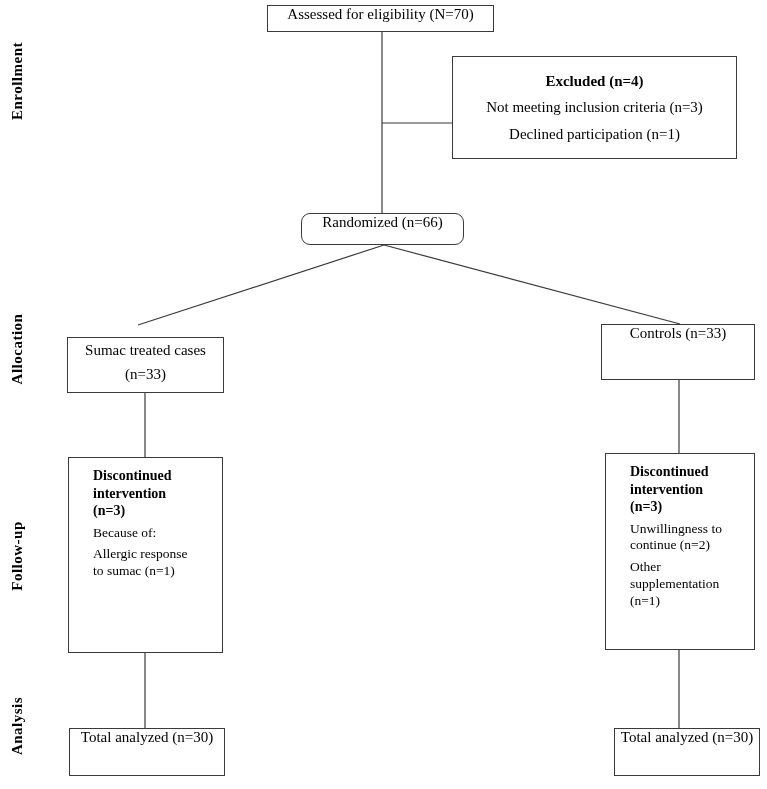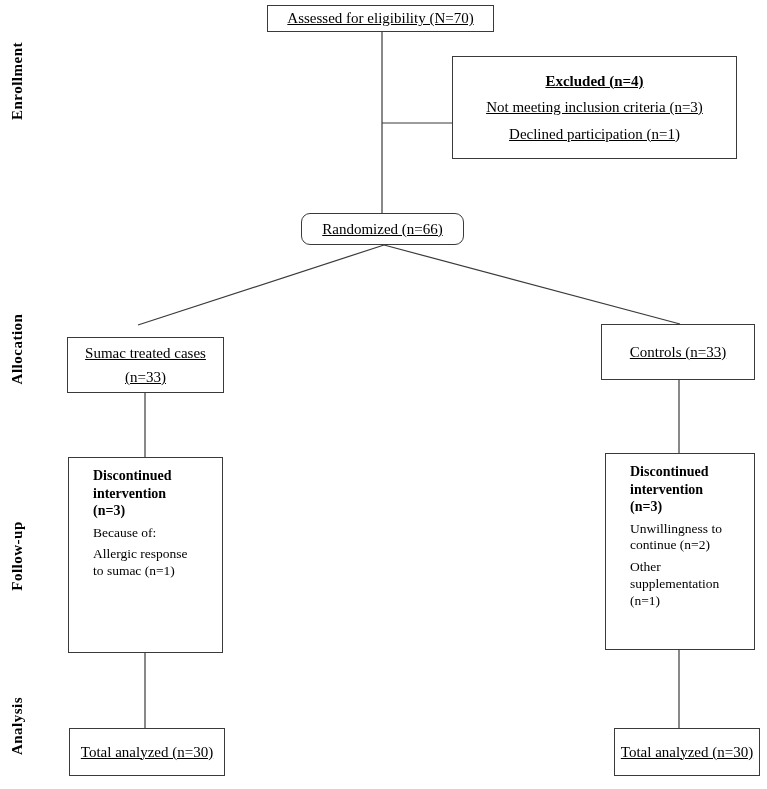--- a/index.html
+++ b/index.html
@@ -19,32 +19,30 @@
     pointer-events: none;
   }
   .box {
     position: absolute;
     box-sizing: border-box;
     border: 1px solid #3a3a3a;
     background: #ffffff;
   }
   .box.center {
     display: flex;
-    align-items: center;
+    align-items: flex-start;
     justify-content: center;
     text-align: center;
-    text-decoration: underline;
   }
   .box.stack {
     display: flex;
     flex-direction: column;
     align-items: center;
     justify-content: space-evenly;
     text-align: center;
-    text-decoration: underline;
   }
   .fs15 { font-size: 15px; }
   .bold { font-weight: bold; }
   .alloc-lines { line-height: 1.6; }
   .fu-box {
     padding: 9px 24px;
     font-size: 13.5px;
     line-height: 1.25;
   }
   .fu-title { font-weight: bold; font-size: 14px; }

